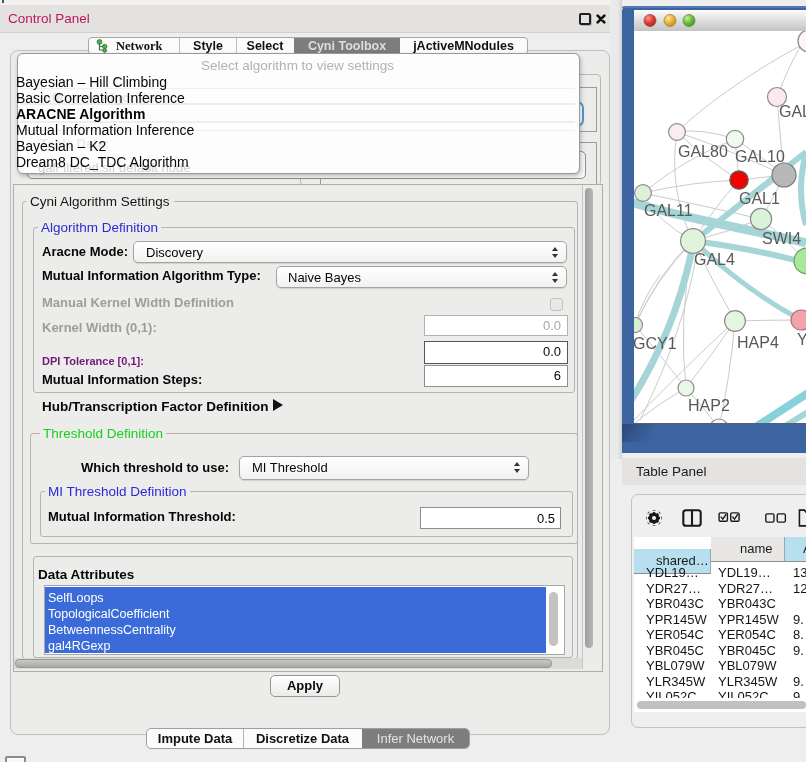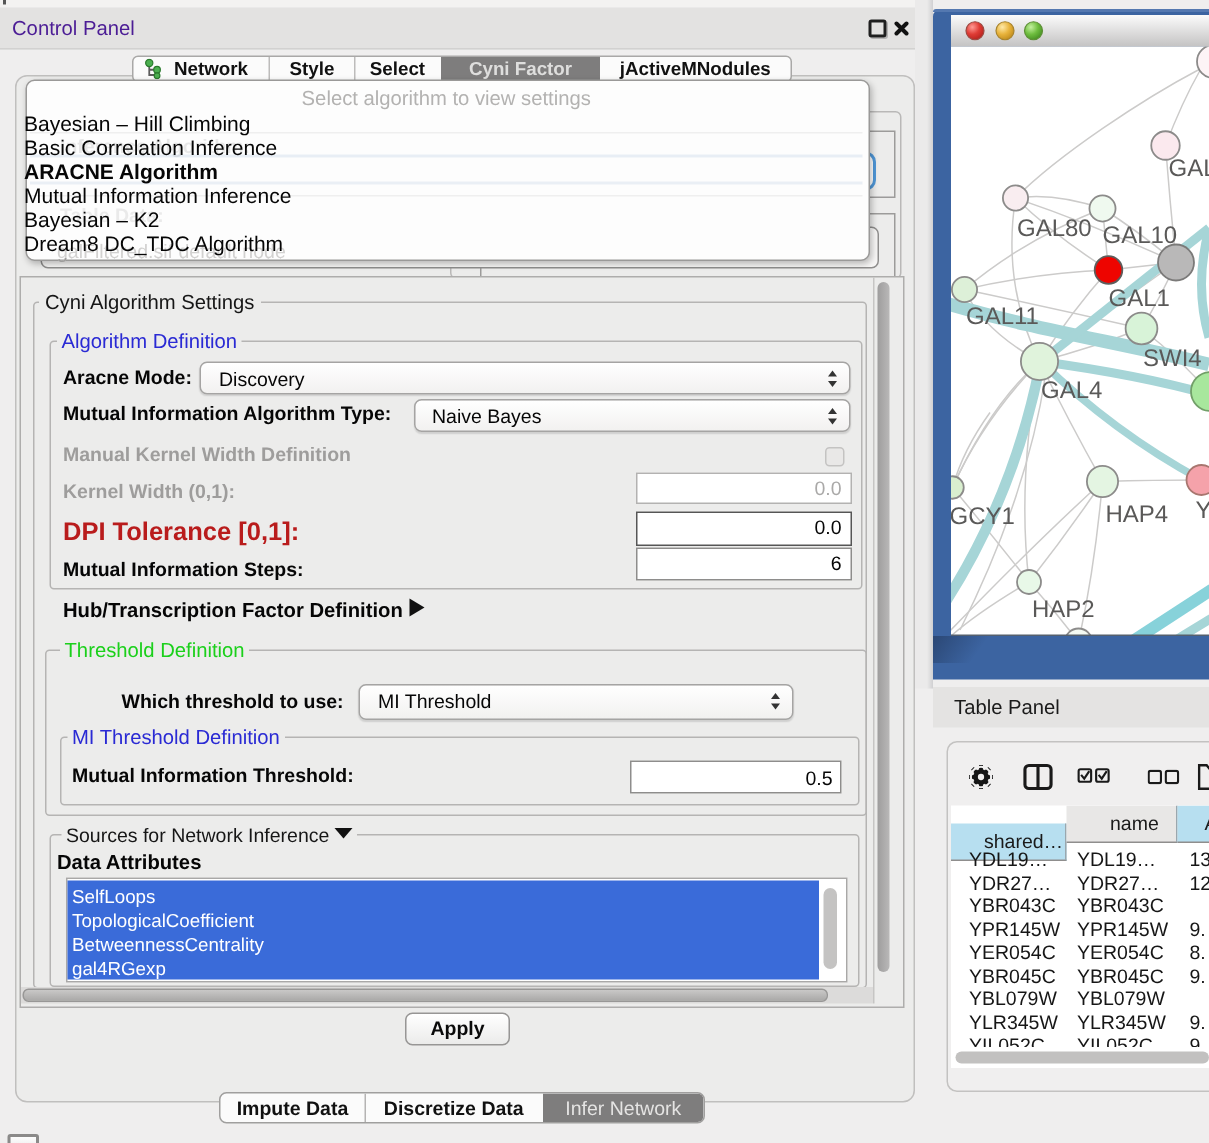--- a/index.html
+++ b/index.html
@@ -8,43 +8,43 @@
   .abs{position:absolute;}
   .b{font-weight:bold;}
 </style>
 </head>
 <body>
 <div id="page">
 
   <div class="abs" style="left:0;top:0;width:618px;height:5px;background:#f3f2f1;"></div>
   <div class="abs" style="left:2px;top:0;width:2px;height:3px;background:#555;"></div>
   <div class="abs" style="left:0;top:5px;width:618px;height:27px;background:#e3e2e1;border-bottom:1px solid #d2d1d0;">
-    <div class="abs" style="left:8px;top:0;height:27px;line-height:27px;font-size:13.5px;color:#4c1d95;">Control Panel</div>
+    <div class="abs" style="left:8px;top:0;height:27px;line-height:27px;font-size:13.5px;color:#be185d;">Control Panel</div>
   </div>
 
   <div class="abs" style="left:579px;top:13px;width:8px;height:8px;border:2px solid #1f1f1f;border-radius:2px;box-shadow:1px 1px 0 rgba(160,160,160,0.7);"></div>
   <svg class="abs" style="left:596px;top:14px;" width="10" height="10" viewBox="0 0 12 12">
     <path d="M2 2 L10 10 M10 2 L2 10" stroke="#111" stroke-width="3.2" stroke-linecap="round"></path>
   </svg>
 
   <div class="abs" style="left:10px;top:50px;width:598px;height:683px;background:#ececeb;border:1px solid #c0bfbe;border-radius:8px;"></div>
 
   <div class="abs" style="left:88px;top:37px;width:438px;height:16px;background:#fbfbfb;border:1px solid #a9a8a7;border-radius:4px;overflow:hidden;font-size:12.5px;font-weight:bold;color:#111;">
-    <div class="abs" style="left:0;top:0;width:90px;height:16px;border-right:1px solid #bdbcbb;">
+    <div class="abs" style="left:0;top:0;width:90px;height:16px;border-right:1px solid #bdbcbb;font-family:Liberation Serif, serif;">
       <svg class="abs" style="left:7px;top:1px;" width="13" height="14" viewBox="0 0 13 14">
         <path d="M3.5 4 L3.5 11 L8 11 M3.5 7.5 L8 7.5" stroke="#5c5c5c" stroke-width="1.2" fill="none"></path>
         <circle cx="3.5" cy="3" r="2.4" fill="#4caf50" stroke="#2a7a2d" stroke-width="0.8"></circle>
         <circle cx="8.7" cy="7.5" r="2.2" fill="#4caf50" stroke="#2a7a2d" stroke-width="0.8"></circle>
         <circle cx="8.7" cy="11.5" r="1.9" fill="#4caf50" stroke="#2a7a2d" stroke-width="0.8"></circle>
       </svg>
       <span class="abs" style="left:27px;top:0;line-height:16px;">Network</span>
     </div>
     <div class="abs" style="left:91px;top:0;width:56px;height:16px;border-right:1px solid #bdbcbb;text-align:center;line-height:16px;">Style</div>
     <div class="abs" style="left:147px;top:0;width:58px;height:16px;text-align:center;line-height:16px;">Select</div>
-    <div class="abs" style="left:205px;top:0;width:106px;height:16px;background:#7e7d7d;color:#dededd;text-align:center;line-height:16px;">Cyni Factor</div>
+    <div class="abs" style="left:205px;top:0;width:106px;height:16px;background:#7e7d7d;color:#dededd;text-align:center;line-height:16px;">Cyni Toolbox</div>
     <div class="abs" style="left:311px;top:0;width:127px;height:16px;text-align:center;line-height:16px;">jActiveMNodules</div>
   </div>
 
   <div class="abs" style="left:300px;top:74px;width:299px;height:110px;background:#ececeb;border:1px solid #b9b8b7;border-radius:4px;"></div>
   <div class="abs" style="left:320px;top:87px;width:275px;height:43px;border:1px solid #9c9b9a;background:#ececeb;"></div>
   <div class="abs" style="left:330px;top:101px;width:250px;height:22px;border:2.5px solid #4f97d7;border-radius:7px;background:#fff;"></div>
   <div class="abs" style="left:320px;top:142px;width:275px;height:42px;border:1px solid #9c9b9a;background:#ececeb;"></div>
   <div class="abs" style="left:27px;top:151px;width:557px;height:26px;border:1px solid #8f8e8d;border-radius:5px;background:#f7f6f5;"></div>
 
   <div class="abs" style="left:17px;top:53px;width:561px;height:119px;background:#fdfdfd;border:1px solid #9a9998;border-radius:6px;box-shadow:1px 2px 4px rgba(0,0,0,0.25);"></div>
@@ -83,41 +83,40 @@
     <span style="left:12px;" class="ctext">Discovery</span>
   </div>
   <div class="abs combo" style="left:276px;top:266px;width:289px;height:20px;">
     <span style="left:11px;" class="ctext">Naive Bayes</span>
   </div>
   <div class="abs b" style="left:42px;top:268px;font-size:13px;color:#060606;">Mutual Information Algorithm Type:</div>
   <div class="abs b" style="left:42px;top:295px;font-size:13px;color:#9e9d9c;">Manual Kernel Width Definition</div>
   <div class="abs" style="left:550px;top:298px;width:11px;height:11px;background:#e9e8e7;border:1px solid #c4c3c2;border-radius:3px;"></div>
   <div class="abs b" style="left:42px;top:320px;font-size:13px;color:#9e9d9c;">Kernel Width (0,1):</div>
   <div class="abs" style="left:424px;top:315px;width:144px;height:21px;background:#fff;border:1px solid #b3b2b1;font-size:13px;color:#aaa9a8;text-align:right;line-height:19px;box-sizing:border-box;padding-right:6px;">0.0</div>
-  <div class="abs b" style="left:42px;top:345px;font-size:17px;color:#b91c1c;">DPI Tolerance [0,1]:</div>
+  <div class="abs b" style="left:42px;top:355px;font-size:11px;color:#701a75;">DPI Tolerance [0,1]:</div>
   <div class="abs" style="left:424px;top:341px;width:144px;height:23px;background:#fff;border:1.5px solid #565656;font-size:13px;color:#060606;text-align:right;line-height:20px;box-sizing:border-box;padding-right:6px;">0.0</div>
   <div class="abs b" style="left:42px;top:372px;font-size:13px;color:#060606;">Mutual Information Steps:</div>
   <div class="abs" style="left:424px;top:365px;width:144px;height:22px;background:#fff;border:1px solid #8e8d8c;font-size:13px;color:#060606;text-align:right;line-height:20px;box-sizing:border-box;padding-right:6px;">6</div>
 
   <div class="abs b" style="left:42px;top:399px;font-size:13.5px;color:#060606;">Hub/Transcription Factor Definition</div>
   <div class="abs" style="left:273px;top:399px;width:0;height:0;border-left:10px solid #111;border-top:6.5px solid transparent;border-bottom:6.5px solid transparent;"></div>
 
   <div class="abs" style="left:30px;top:433px;width:546px;height:109px;border:1px solid #b5b4b3;border-radius:3px;"></div>
   <div class="abs" style="left:40px;top:426px;background:#ececeb;padding:0 3px;font-size:13.5px;color:#1bd01b;">Threshold Definition</div>
   <div class="abs b" style="left:81px;top:460px;font-size:13px;color:#060606;">Which threshold to use:</div>
   <div class="abs combo" style="left:239px;top:456px;width:288px;height:22px;">
     <span style="left:12px;" class="ctext">MI Threshold</span>
   </div>
   <div class="abs" style="left:40px;top:491px;width:531px;height:44px;border:1px solid #b5b4b3;border-radius:3px;"></div>
   <div class="abs" style="left:45px;top:484px;background:#ececeb;padding:0 3px;font-size:13.5px;color:#2a2ad4;">MI Threshold Definition</div>
   <div class="abs b" style="left:48px;top:509px;font-size:13px;color:#060606;">Mutual Information Threshold:</div>
   <div class="abs" style="left:420px;top:507px;width:141px;height:22px;background:#fff;border:1px solid #8e8d8c;font-size:13px;color:#060606;text-align:right;line-height:22px;box-sizing:border-box;padding-right:5px;">0.5</div>
 
   <div class="abs" style="left:33px;top:556px;width:538px;height:100px;border:1px solid #b5b4b3;border-radius:3px;"></div>
-  <div class="abs" style="left:41px;top:549px;background:#ececeb;padding:0 3px;font-size:13px;color:#161616;">Sources for Network Inference <span style="display:inline-block;width:0;height:0;border-top:7px solid #111;border-left:6px solid transparent;border-right:6px solid transparent;vertical-align:2px;"></span></div>
   <div class="abs b" style="left:38px;top:567px;font-size:13.5px;color:#060606;">Data Attributes</div>
   <div class="abs" style="left:44px;top:585px;width:521px;height:70px;background:#fff;border:1px solid #a9a8a7;box-sizing:border-box;"></div>
   <div class="abs" style="left:45px;top:587px;width:501px;height:66px;background:#3a6bd9;"></div>
   <div class="abs" style="left:48px;top:590px;font-size:12.5px;color:#fff;line-height:16px;">SelfLoops<br>TopologicalCoefficient<br>BetweennessCentrality<br>gal4RGexp</div>
   <div class="abs" style="left:549px;top:592px;width:9px;height:54px;background:#c4c3c2;border-radius:4.5px;"></div>
   <div class="abs" style="left:14px;top:658px;width:568px;height:11px;background:#dcdbda;"></div>
   <div class="abs" style="left:15px;top:659px;width:537px;height:9px;background:linear-gradient(#c9c8c7,#aaa9a8);border:1px solid #989796;border-radius:4px;box-sizing:border-box;"></div>
 
   <div class="abs" style="left:270px;top:675px;width:68px;height:20px;background:linear-gradient(#ffffff,#ebebea);border:1px solid #979695;border-radius:5px;text-align:center;line-height:20px;font-size:13px;font-weight:bold;color:#0a0a0a;">Apply</div>
 

